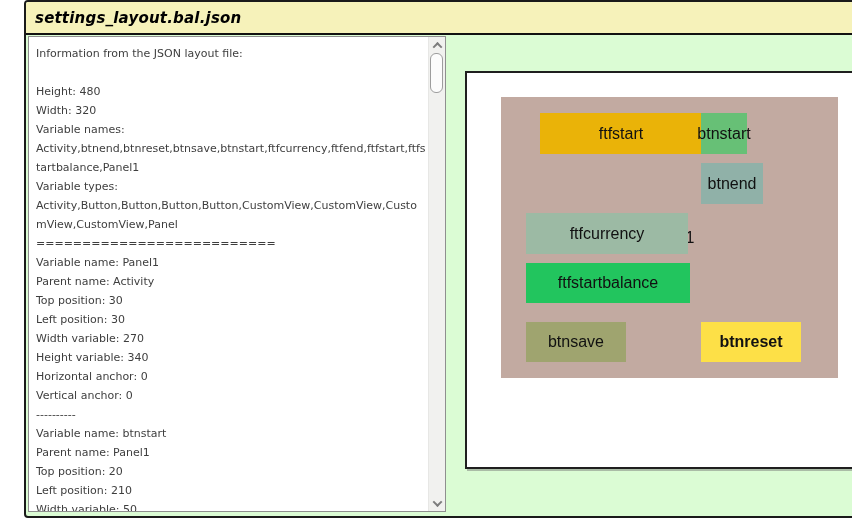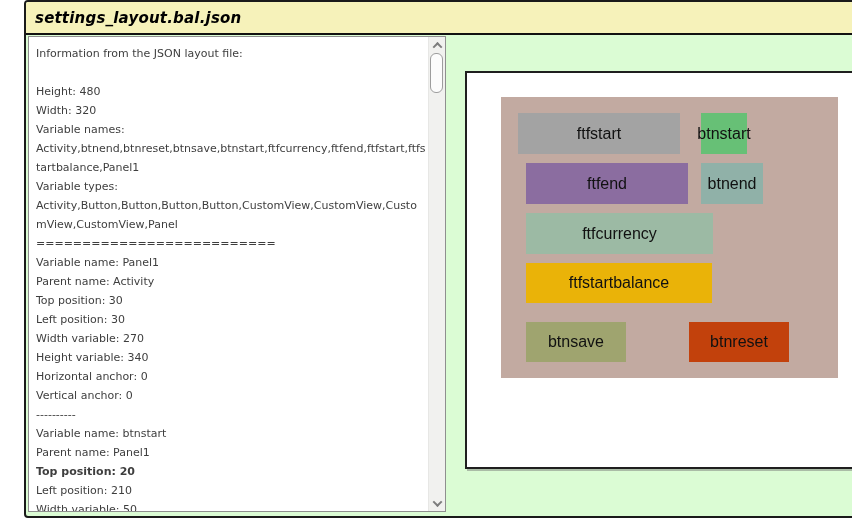--- a/index.html
+++ b/index.html
@@ -99,43 +99,42 @@
         <div class="tline" style="color: rgb(62, 62, 62);">Parent name: Activity</div>
         <div class="tline" style="color: rgb(62, 62, 62);">Top position: 30</div>
         <div class="tline" style="color: rgb(62, 62, 62);">Left position: 30</div>
         <div class="tline" style="color: rgb(62, 62, 62);">Width variable: 270</div>
         <div class="tline" style="color: rgb(62, 62, 62);">Height variable: 340</div>
         <div class="tline" style="color: rgb(62, 62, 62);">Horizontal anchor: 0</div>
         <div class="tline" style="color: rgb(62, 62, 62);">Vertical anchor: 0</div>
         <div class="tline" style="color: rgb(62, 62, 62);">----------</div>
         <div class="tline" style="color: rgb(62, 62, 62);">Variable name: btnstart</div>
         <div class="tline" style="color: rgb(62, 62, 62);">Parent name: Panel1</div>
-        <div class="tline" style="color: rgb(62, 62, 62); font-weight: bold;">Top position: 20</div>
+        <div class="tline" style="color: rgb(62, 62, 62);">Top position: 20</div>
         <div class="tline" style="color: rgb(62, 62, 62);">Left position: 210</div>
         <div class="tline" style="color: rgb(62, 62, 62);">Width variable: 50</div>
       </div>
 
     <div class="vscroll">
       <div class="scroll-btn up">
         <span class="chev up"></span>
       </div>
       <div class="scroll-thumb"></div>
       <div class="scroll-btn down">
         <span class="chev down"></span>
       </div>
     </div>
   </div>
 
   <div class="preview-panel">
     <div class="activity-panel" style="left: 34px; top: 24px; width: 337px; height: 281px; background: rgb(194, 170, 161);">
       <span class="panel-label">Panel1</span>
-    <div class="view" style="left: 17px; top: 16px; width: 162px; height: 41px; background: #a3a3a3;">ftfstart</div>
+    <div class="view" style="left: 39px; top: 16px; width: 162px; height: 41px; background: #eab308;">ftfstart</div>
         <div class="view" style="left: 200px; top: 16px; width: 46px; height: 41px; background: rgb(103, 192, 118);">btnstart</div>
-        <div class="view" style="left: 25px; top: 66px; width: 162px; height: 41px; background: rgb(139, 109, 160);">ftfend</div>
         <div class="view" style="left: 200px; top: 66px; width: 62px; height: 41px; background: rgb(144, 177, 168);">btnend</div>
-        <div class="view" style="left: 25px; top: 116px; width: 187px; height: 41px; background: rgb(156, 186, 164);">ftfcurrency</div>
-        <div class="view" style="left: 25px; top: 166px; width: 186px; height: 40px; background: #eab308;">ftfstartbalance</div>
+        <div class="view" style="left: 25px; top: 116px; width: 162px; height: 41px; background: rgb(156, 186, 164);">ftfcurrency</div>
+        <div class="view" style="left: 25px; top: 166px; width: 164px; height: 40px; background: #22c55e;">ftfstartbalance</div>
         <div class="view" style="left: 25px; top: 225px; width: 100px; height: 40px; background: rgb(159, 164, 111);">btnsave</div>
-        <div class="view" style="left: 188px; top: 225px; width: 100px; height: 40px; background: #c2410c;">btnreset</div>
+        <div class="view" style="left: 200px; top: 225px; width: 100px; height: 40px; background: #fde047; font-weight: bold;">btnreset</div>
       </div>
   </div>
 
 </div>
 
 </body></html>

